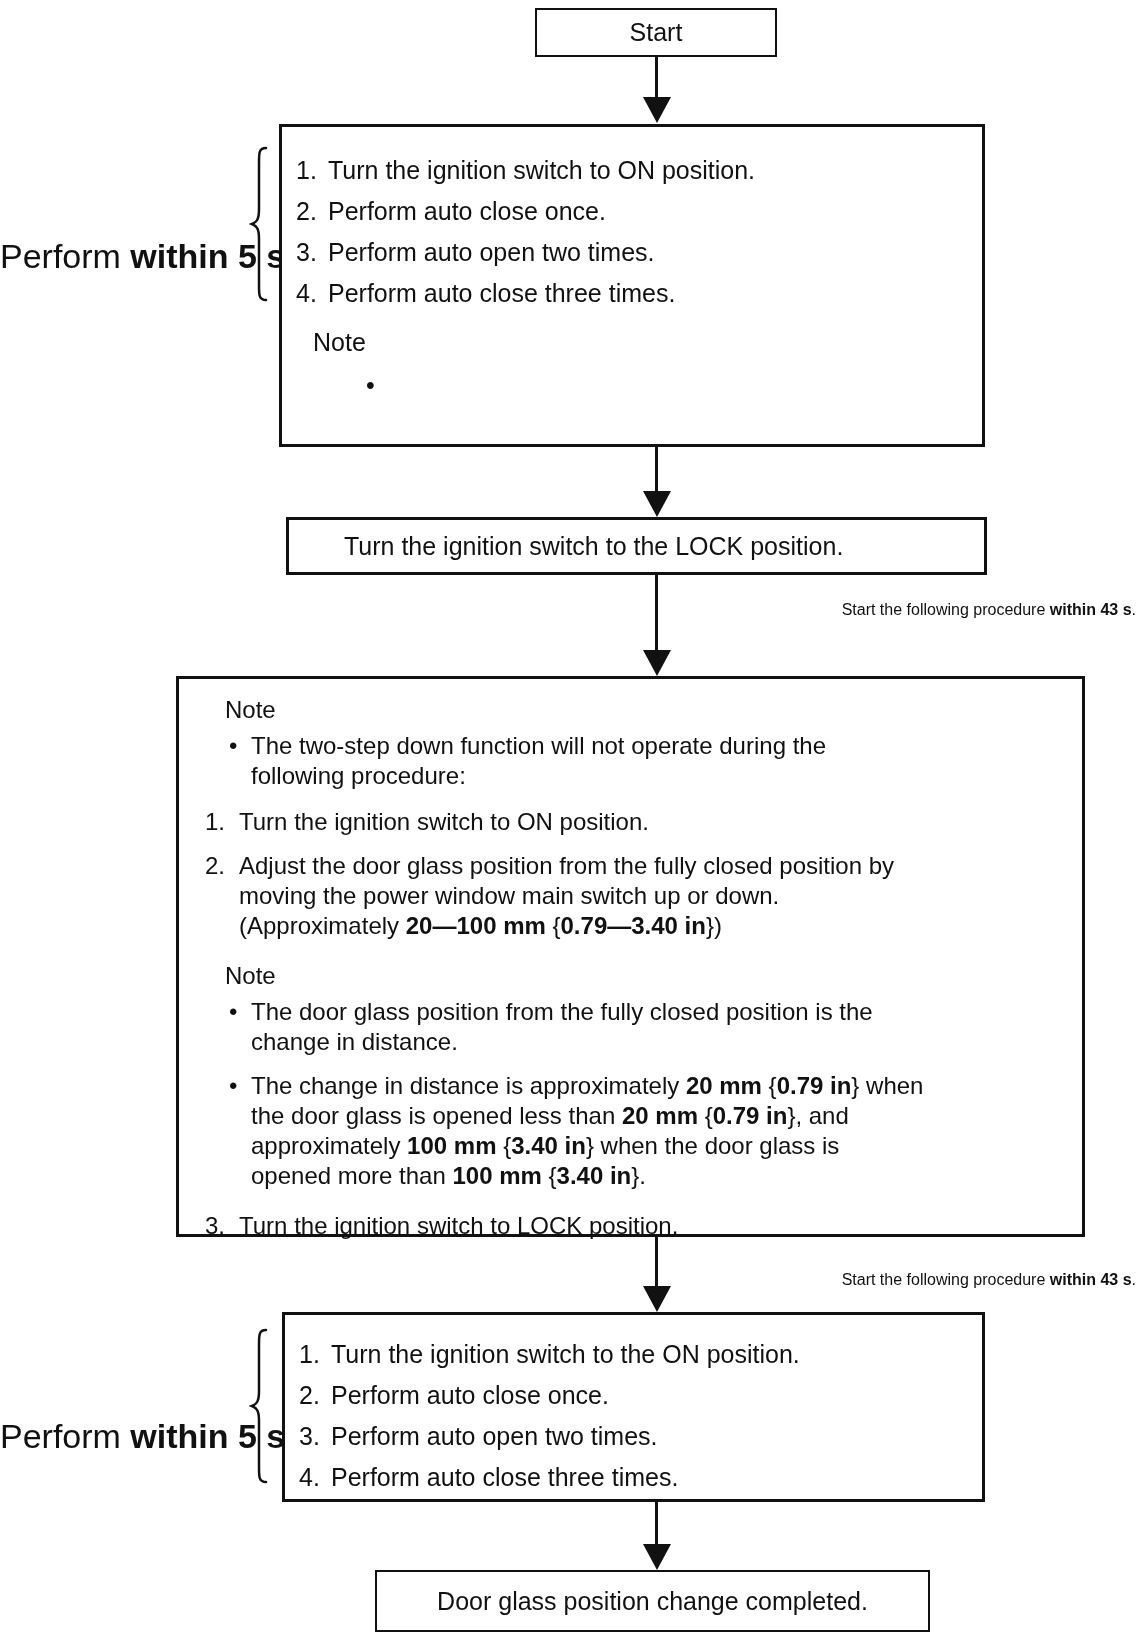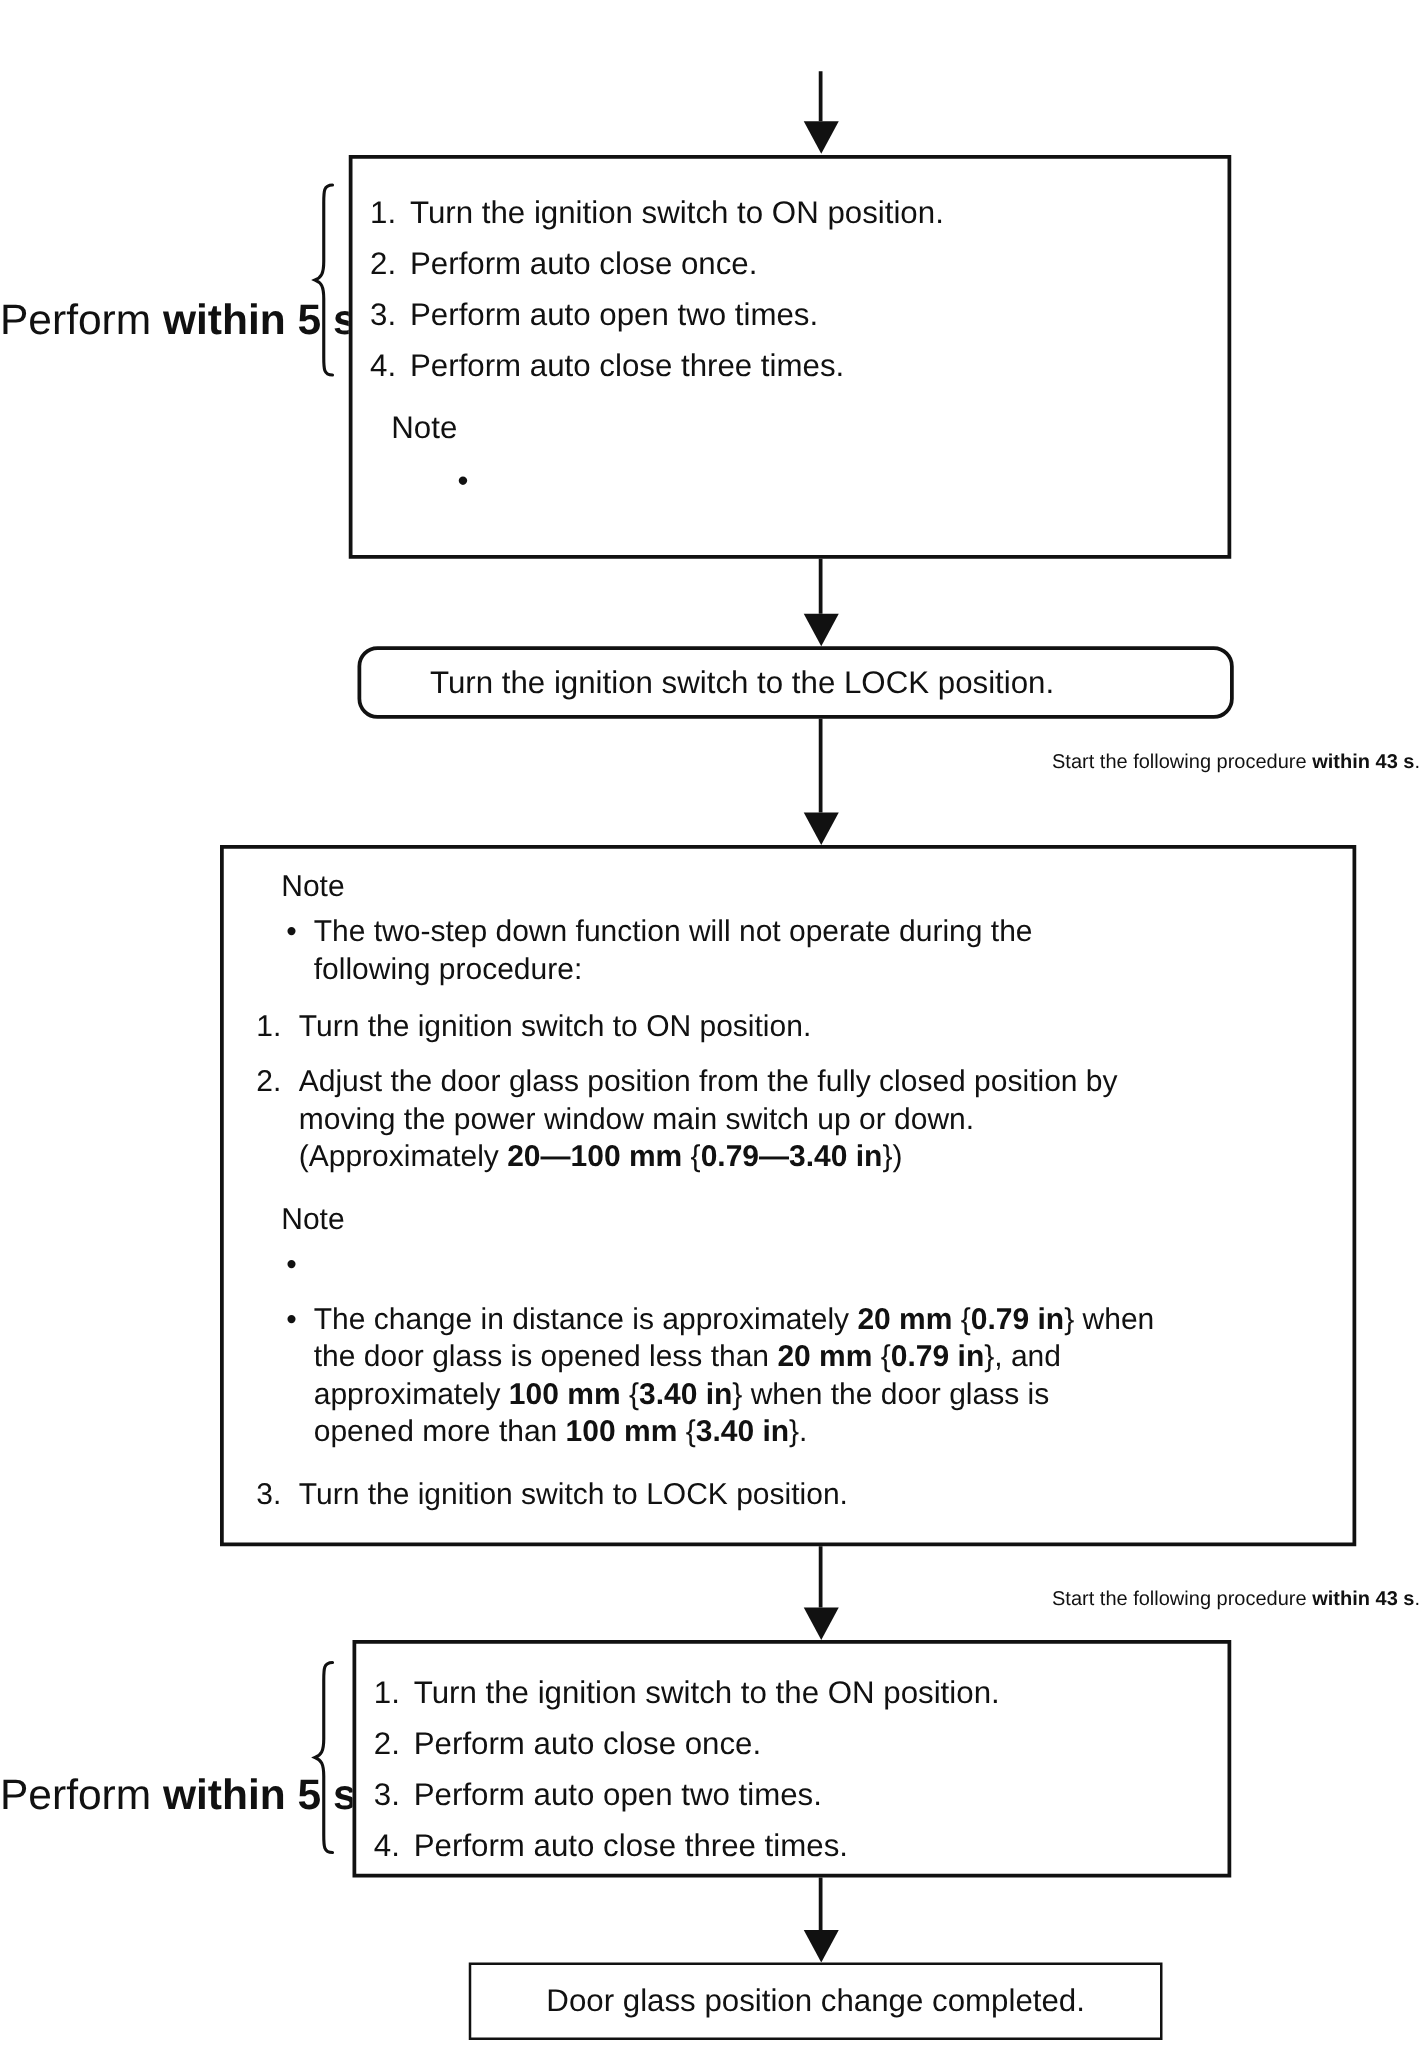--- a/index.html
+++ b/index.html
@@ -14,21 +14,21 @@
   }
   .box{
     position:absolute;
     border:3px solid #111;
     background:#fff;
   }
   .flowbox-center{display:flex;align-items:center;justify-content:center;}
   .flowbox-left{display:flex;align-items:center;justify-content:flex-start;}
   .box-start{left:535px;top:8px;width:242px;height:49px;border-width:2px;font-size:25px;}
   .box-a{left:279px;top:124px;width:706px;height:323px;padding:30px 20px 0 14px;}
-  .box-b{left:286px;top:517px;width:701px;height:58px;padding-left:55px;font-size:25px;border-radius:16px;}
+  .box-b{left:286px;top:517px;width:701px;height:58px;padding-left:55px;font-size:25px;}
   .box-c{left:176px;top:676px;width:909px;height:561px;padding:16px 24px 0 26px;}
   .box-d{left:282px;top:1312px;width:703px;height:190px;padding:26px 20px 0 14px;}
   .box-e{left:375px;top:1570px;width:555px;height:62px;border-width:2px;font-size:25px;}
 
   .arrow{position:absolute;left:655px;width:3px;background:#111;}
   .arrow::after{
     content:"";position:absolute;top:100%;left:50%;transform:translateX(-50%);
     border:14px solid transparent;border-bottom:none;border-top:26px solid #111;
   }
   .arrow-1{top:57px;height:40px;}
@@ -76,20 +76,23 @@
   .mb20{margin-bottom:20px;}
 
   .pre{white-space:pre-wrap;}
   b{font-weight:700;}
 </style>
 </head>
 <body>
 
 <div class="canvas">
 
+  <div class="box box-start flowbox-center">
+    <span>Start</span>
+  </div>
 
   <div class="arrow arrow-1"></div>
 
   <div class="side-label side-label-top"><span>Perform </span><b>within 5 s</b><span>.</span></div>
   <svg class="brace brace-top" viewBox="0 0 20 158">
     <path d="M 17 2 C 10 2 10 7 10 16 L 10 63 C 10 73 8 76 3 78 C 8 80 10 83 10 93 L 10 140 C 10 149 10 154 17 154" fill="none" stroke="#111" stroke-width="2.5" stroke-linecap="round"></path>
   </svg>
 
   <div class="box box-a">
     <div class="li">
@@ -136,20 +139,22 @@
     </div>
     <div class="li mb20">
       <span class="num">2.</span>
       <span class="pre"><span>Adjust the door glass position from the fully closed position by
 moving the power window main switch up or down.
 (Approximately </span><b>20—100 mm</b><span> {</span><b>0.79—3.40 in</b><span>})</span></span>
     </div>
     <div class="note-title">Note</div>
     <div class="bullet-row mb14">
       <span class="bullet">•</span>
+      <span class="pre">The door glass position from the fully closed position is the
+change in distance.</span>
     </div>
     <div class="bullet-row mb20">
       <span class="bullet">•</span>
       <span class="pre"><span>The change in distance is approximately </span><b>20 mm</b><span> {</span><b>0.79 in</b><span>} when
 the door glass is opened less than </span><b>20 mm</b><span> {</span><b>0.79 in</b><span>}, and
 approximately </span><b>100 mm</b><span> {</span><b>3.40 in</b><span>} when the door glass is
 opened more than </span><b>100 mm</b><span> {</span><b>3.40 in</b><span>}.</span></span>
     </div>
     <div class="li">
       <span class="num">3.</span>

